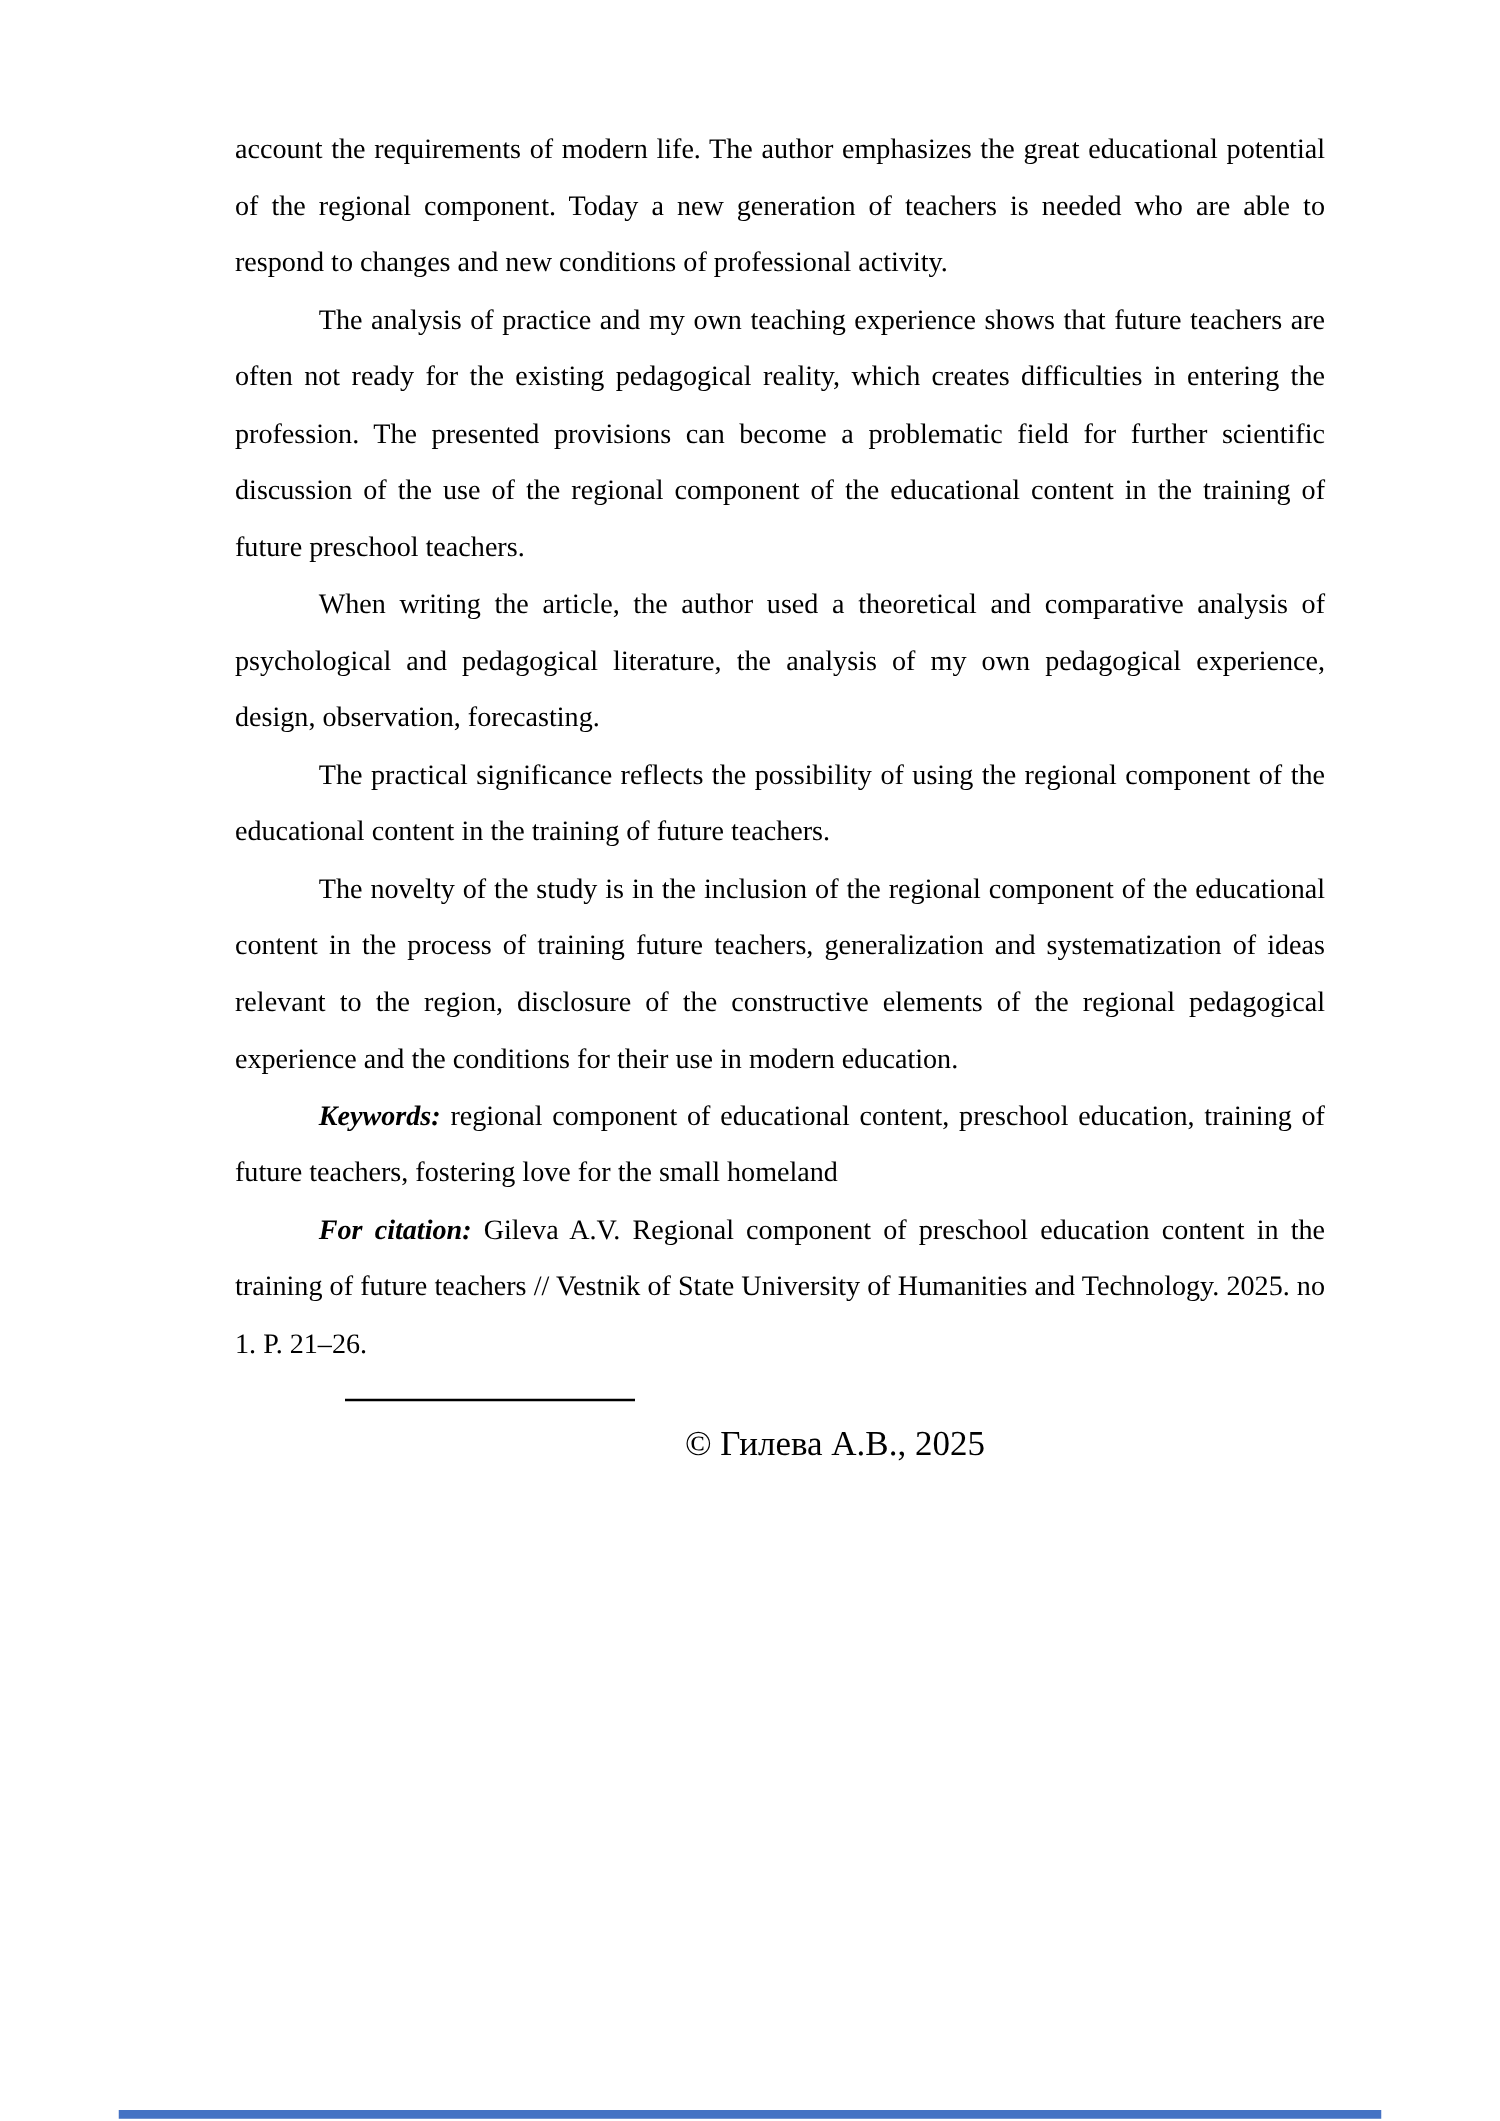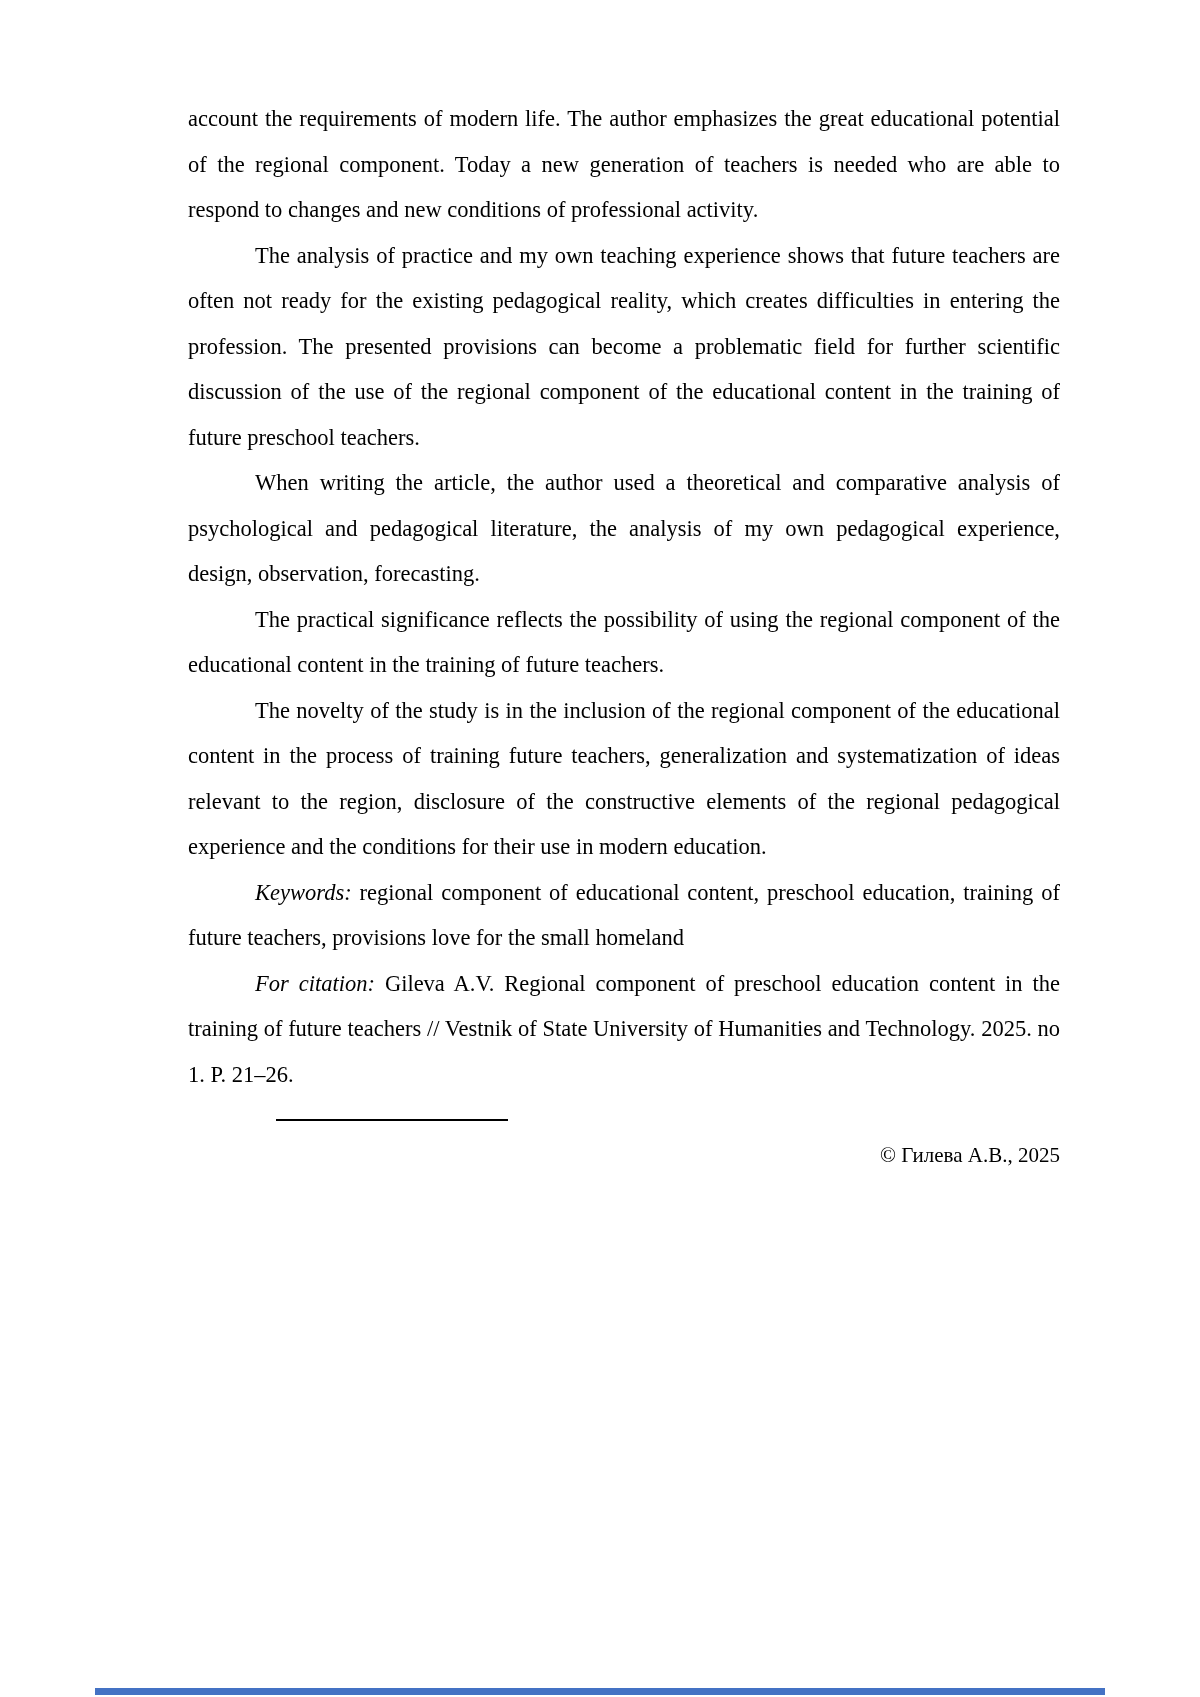--- a/index.html
+++ b/index.html
@@ -26,34 +26,34 @@
     margin: 0;
     padding: 0;
     font-size: 22.5px;
     line-height: 45.5px;
     text-align: justify;
   }
   p.indent {
     text-indent: 67px;
   }
   .lead {
-    font-weight: normal;
+    font-weight: bold;
     font-style: italic;
   }
   .footnote-separator {
     border: none;
     border-top: 2px solid #000000;
     width: 232px;
     margin: 22px 0 0 88px;
   }
   .copyright-line {
     margin: 12px 0 0 88px;
-    font-size: 21px;
+    font-size: 28px;
     line-height: 45.5px;
-    text-align: right;
+    text-align: center;
   }
   .section-gap {
     height: 44px;
   }
   .bottom-bar {
     position: absolute;
     left: 95px;
     right: 95px;
     bottom: 2px;
     height: 7px;
@@ -67,21 +67,21 @@
   <p class="body-par">account the requirements of modern life. The author emphasizes the great educational potential of the regional component. Today a new generation of teachers is needed who are able to respond to changes and new conditions of professional activity.</p>
 
   <p class="body-par indent">The analysis of practice and my own teaching experience shows that future teachers are often not ready for the existing pedagogical reality, which creates difficulties in entering the profession. The presented provisions can become a problematic field for further scientific discussion of the use of the regional component of the educational content in the training of future preschool teachers.</p>
 
   <p class="body-par indent">When writing the article, the author used a theoretical and comparative analysis of psychological and pedagogical literature, the analysis of my own pedagogical experience, design, observation, forecasting.</p>
 
   <p class="body-par indent">The practical significance reflects the possibility of using the regional component of the educational content in the training of future teachers.</p>
 
   <p class="body-par indent">The novelty of the study is in the inclusion of the regional component of the educational content in the process of training future teachers, generalization and systematization of ideas relevant to the region, disclosure of the constructive elements of the regional pedagogical experience and the conditions for their use in modern education.</p>
 
-  <p class="body-par indent"><span class="lead">Keywords:</span><span> regional component of educational content, preschool education, training of future teachers, provisions love for the small homeland</span></p>
+  <p class="body-par indent"><span class="lead">Keywords:</span><span> regional component of educational content, preschool education, training of future teachers, fostering love for the small homeland</span></p>
 
   <p class="body-par indent"><span class="lead">For citation:</span><span> Gileva A.V. Regional component of preschool education content in the training of future teachers // Vestnik of State University of Humanities and Technology. 2025. no 1. P. 21–26.</span></p>
 
   <hr class="footnote-separator">
 
   <p class="copyright-line">© Гилева А.В., 2025</p>
 
   <div class="section-gap"></div>
 
 

